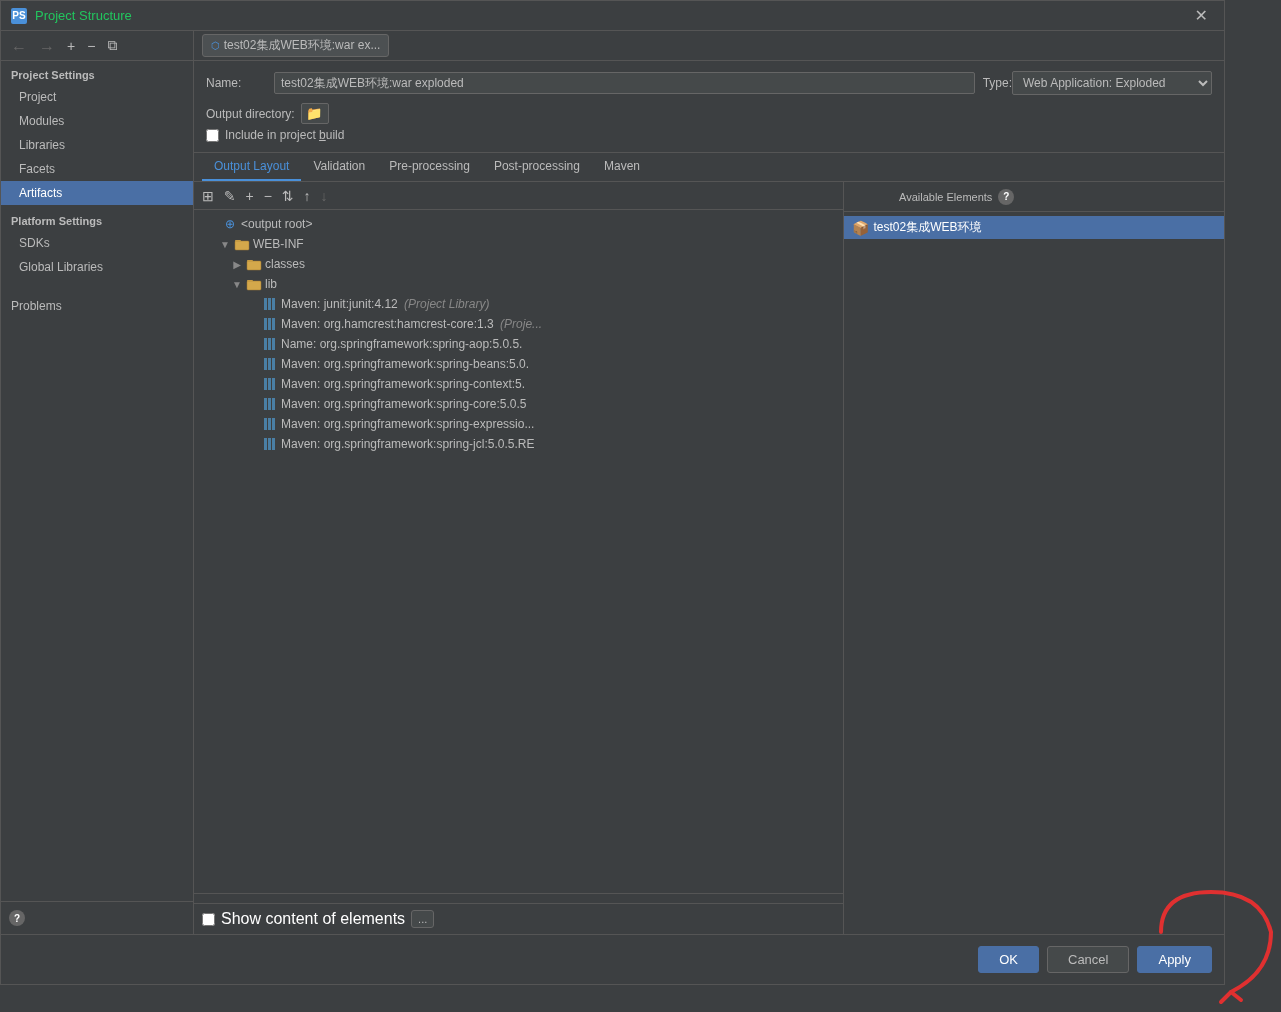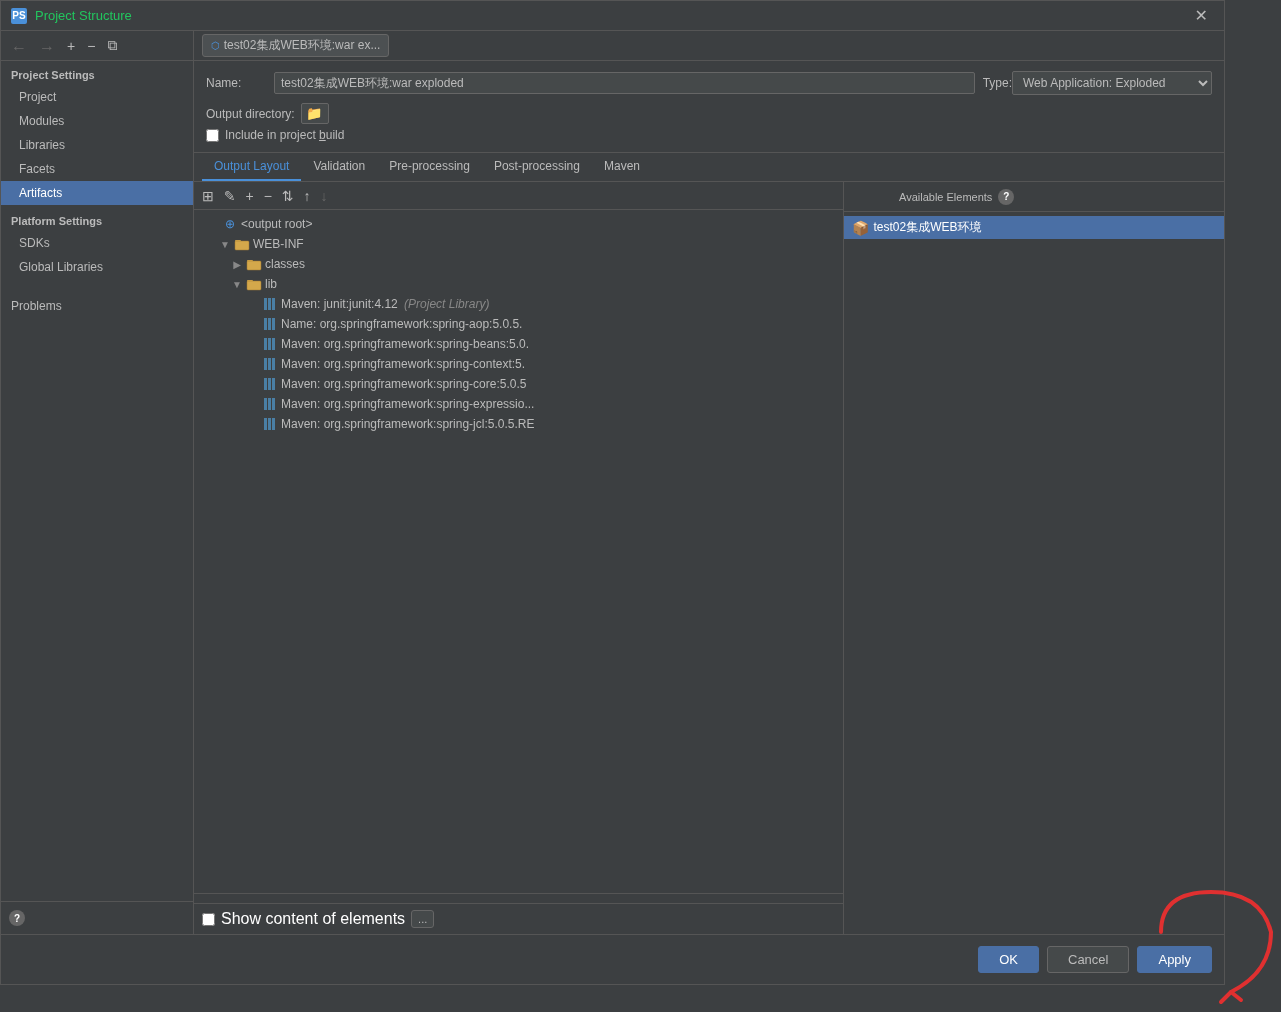--- a/index.html
+++ b/index.html
@@ -689,20 +689,33 @@
                 <svg width="16" height="16" viewBox="0 0 16 16">
                   <rect x="2" y="2" width="3" height="12" fill="#4a7fa5"></rect>
                   <rect x="6" y="2" width="3" height="12" fill="#4a7fa5"></rect>
                   <rect x="10" y="2" width="3" height="12" fill="#4a7fa5"></rect>
                 </svg>
               </span>
               <span class="node-text">Maven: junit:junit:4.12</span>
               <span class="node-text-gray">&nbsp;(Project Library)</span>
             </div>
 
+            <div class="tree-node">
+              <span class="tree-indent" style="width:44px;"></span>
+              <span class="tree-arrow"></span>
+              <span class="maven-icon">
+                <svg width="16" height="16" viewBox="0 0 16 16">
+                  <rect x="2" y="2" width="3" height="12" fill="#4a7fa5"></rect>
+                  <rect x="6" y="2" width="3" height="12" fill="#4a7fa5"></rect>
+                  <rect x="10" y="2" width="3" height="12" fill="#4a7fa5"></rect>
+                </svg>
+              </span>
+              <span class="node-text">Maven: org.hamcrest:hamcrest-core:1.3</span>
+              <span class="node-text-gray">&nbsp;(Proje...</span>
+            </div>
 
             <div class="tree-node">
               <span class="tree-indent" style="width:44px;"></span>
               <span class="tree-arrow"></span>
               <span class="maven-icon">
                 <svg width="16" height="16" viewBox="0 0 16 16">
                   <rect x="2" y="2" width="3" height="12" fill="#4a7fa5"></rect>
                   <rect x="6" y="2" width="3" height="12" fill="#4a7fa5"></rect>
                   <rect x="10" y="2" width="3" height="12" fill="#4a7fa5"></rect>
                 </svg>

